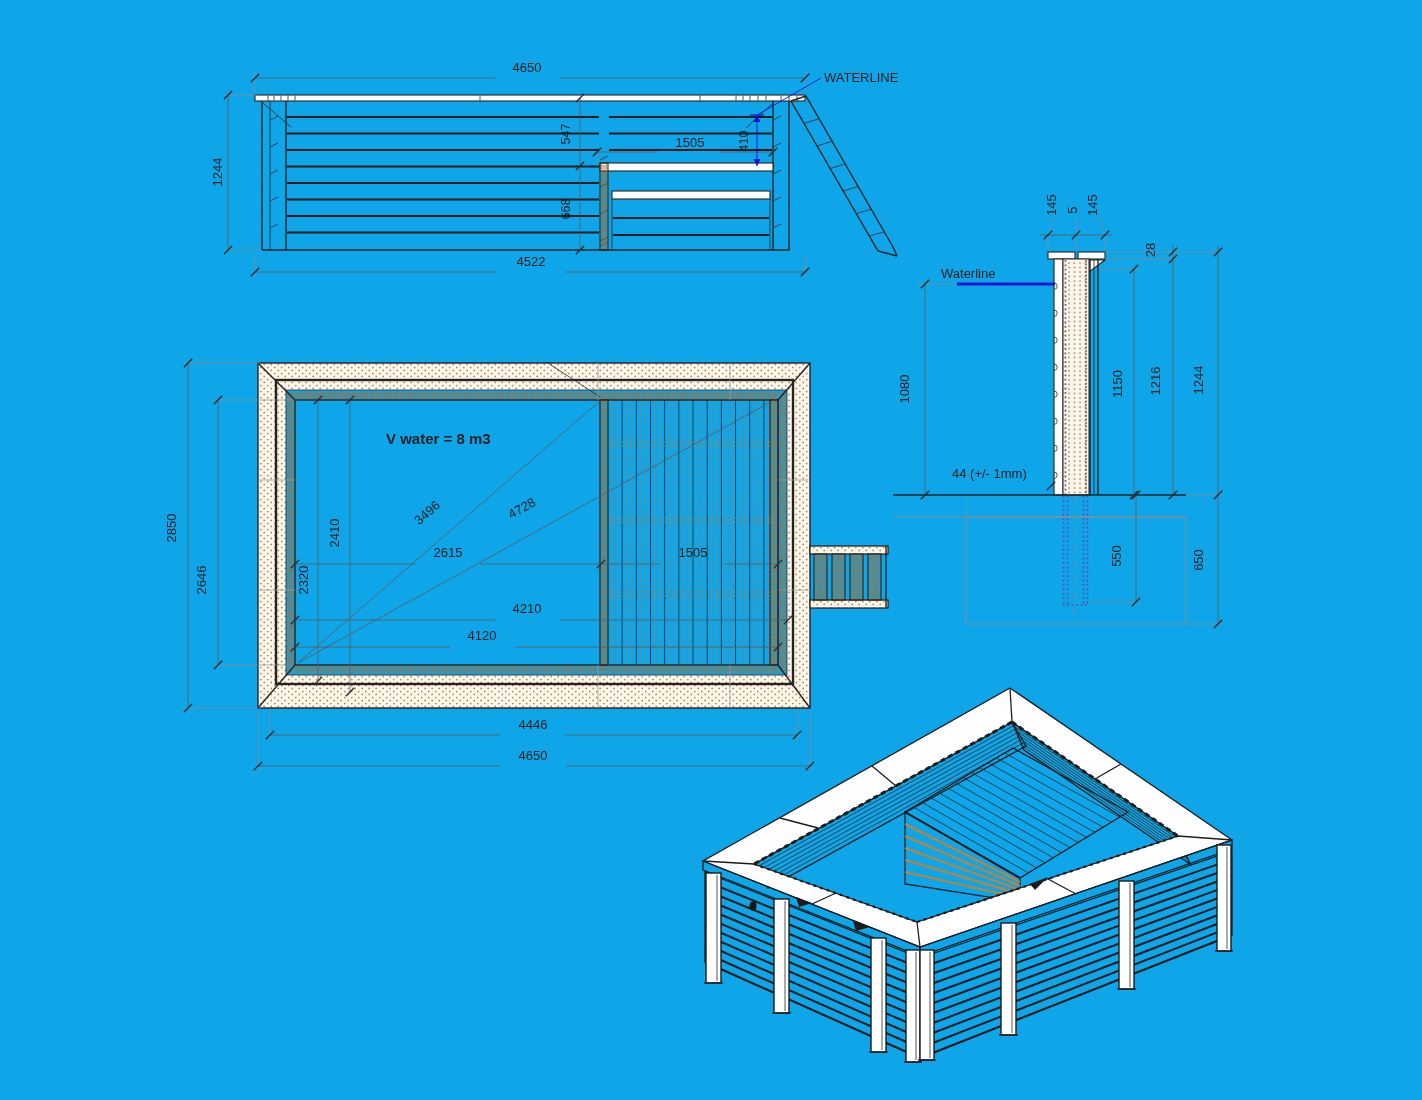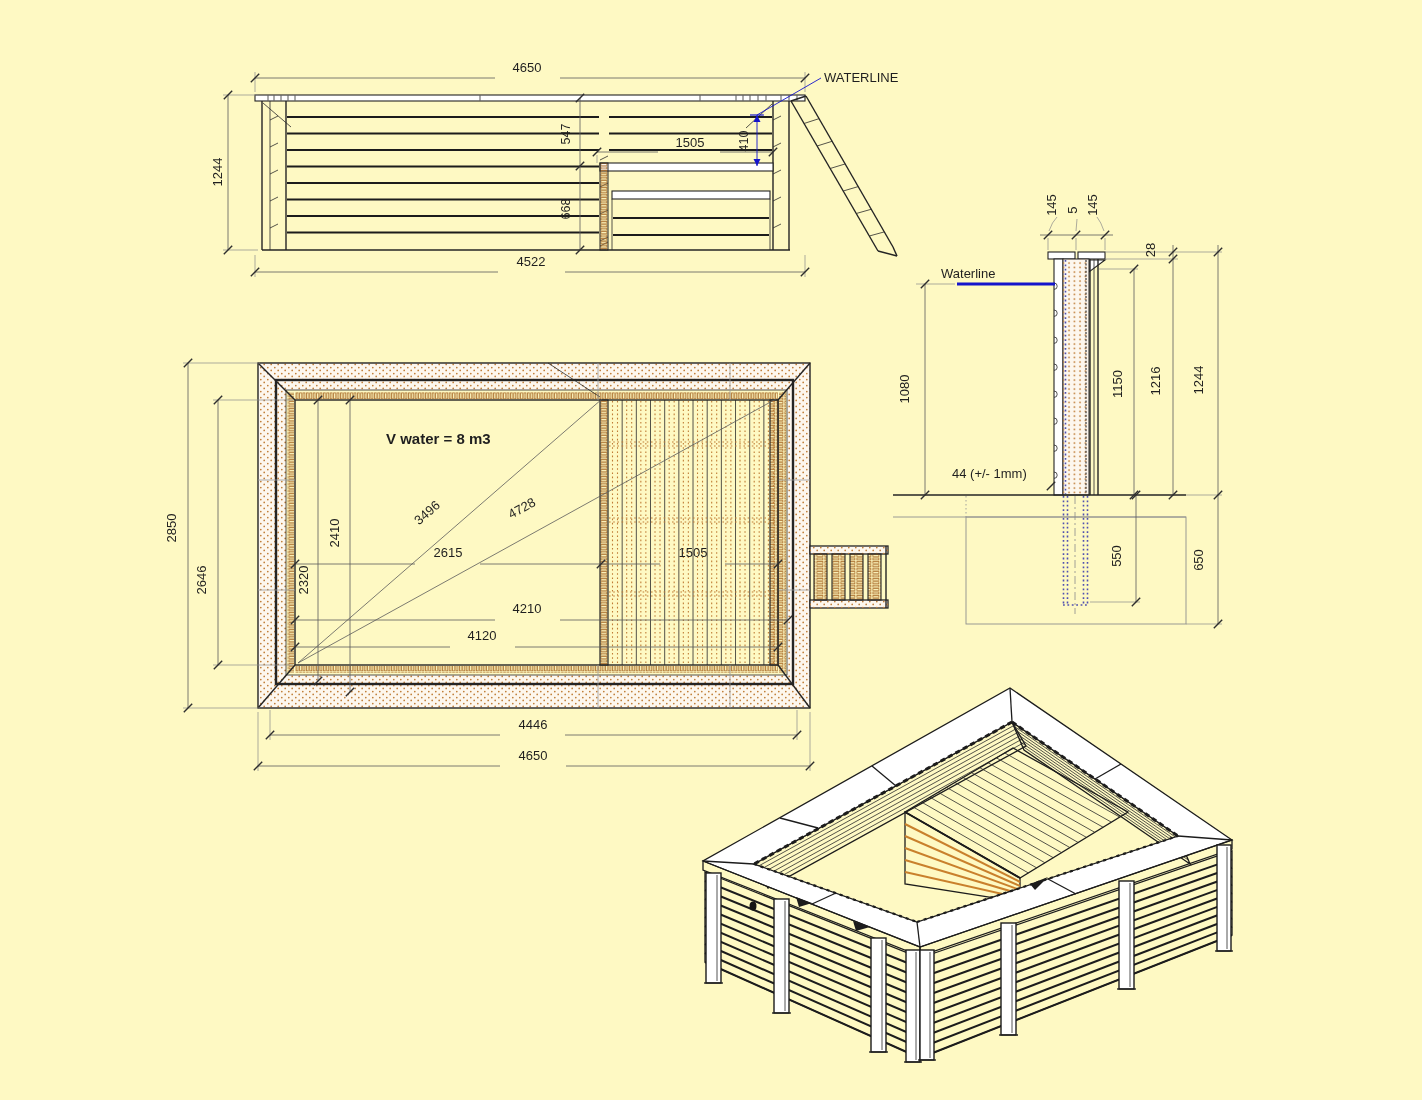--- a/index.html
+++ b/index.html
@@ -1,16 +1,16 @@
 <!DOCTYPE html>
 <html><head>
 <meta charset="utf-8">
 <style>
   html,body{margin:0;padding:0;background:#ffffff;}
-  #stage{position:relative;width:1422px;height:1100px;background:#fef9c3;overflow:hidden;
+  #stage{position:relative;width:1422px;height:1100px;background:#0ea5e9;overflow:hidden;
          font-family:"Liberation Sans",sans-serif;}
   svg{position:absolute;left:0;top:0;}
   .ln  {stroke:#242424;stroke-width:1.4;fill:none}
   .ln2 {stroke:#242424;stroke-width:2.4;fill:none}
   .lnt {stroke:#2a2a2a;stroke-width:0.8;fill:none}
   .pl  {stroke:#1c1c1c;stroke-width:2.0;fill:none}
   .dim {stroke:#5a5a5a;stroke-width:0.8;fill:none}
   .ext {stroke:#8a8a8a;stroke-width:0.7;fill:none}
   .joint{stroke:#9a9a9a;stroke-width:0.8;fill:none}
   .tick{stroke:#2e2e2e;stroke-width:1.4;fill:none}

